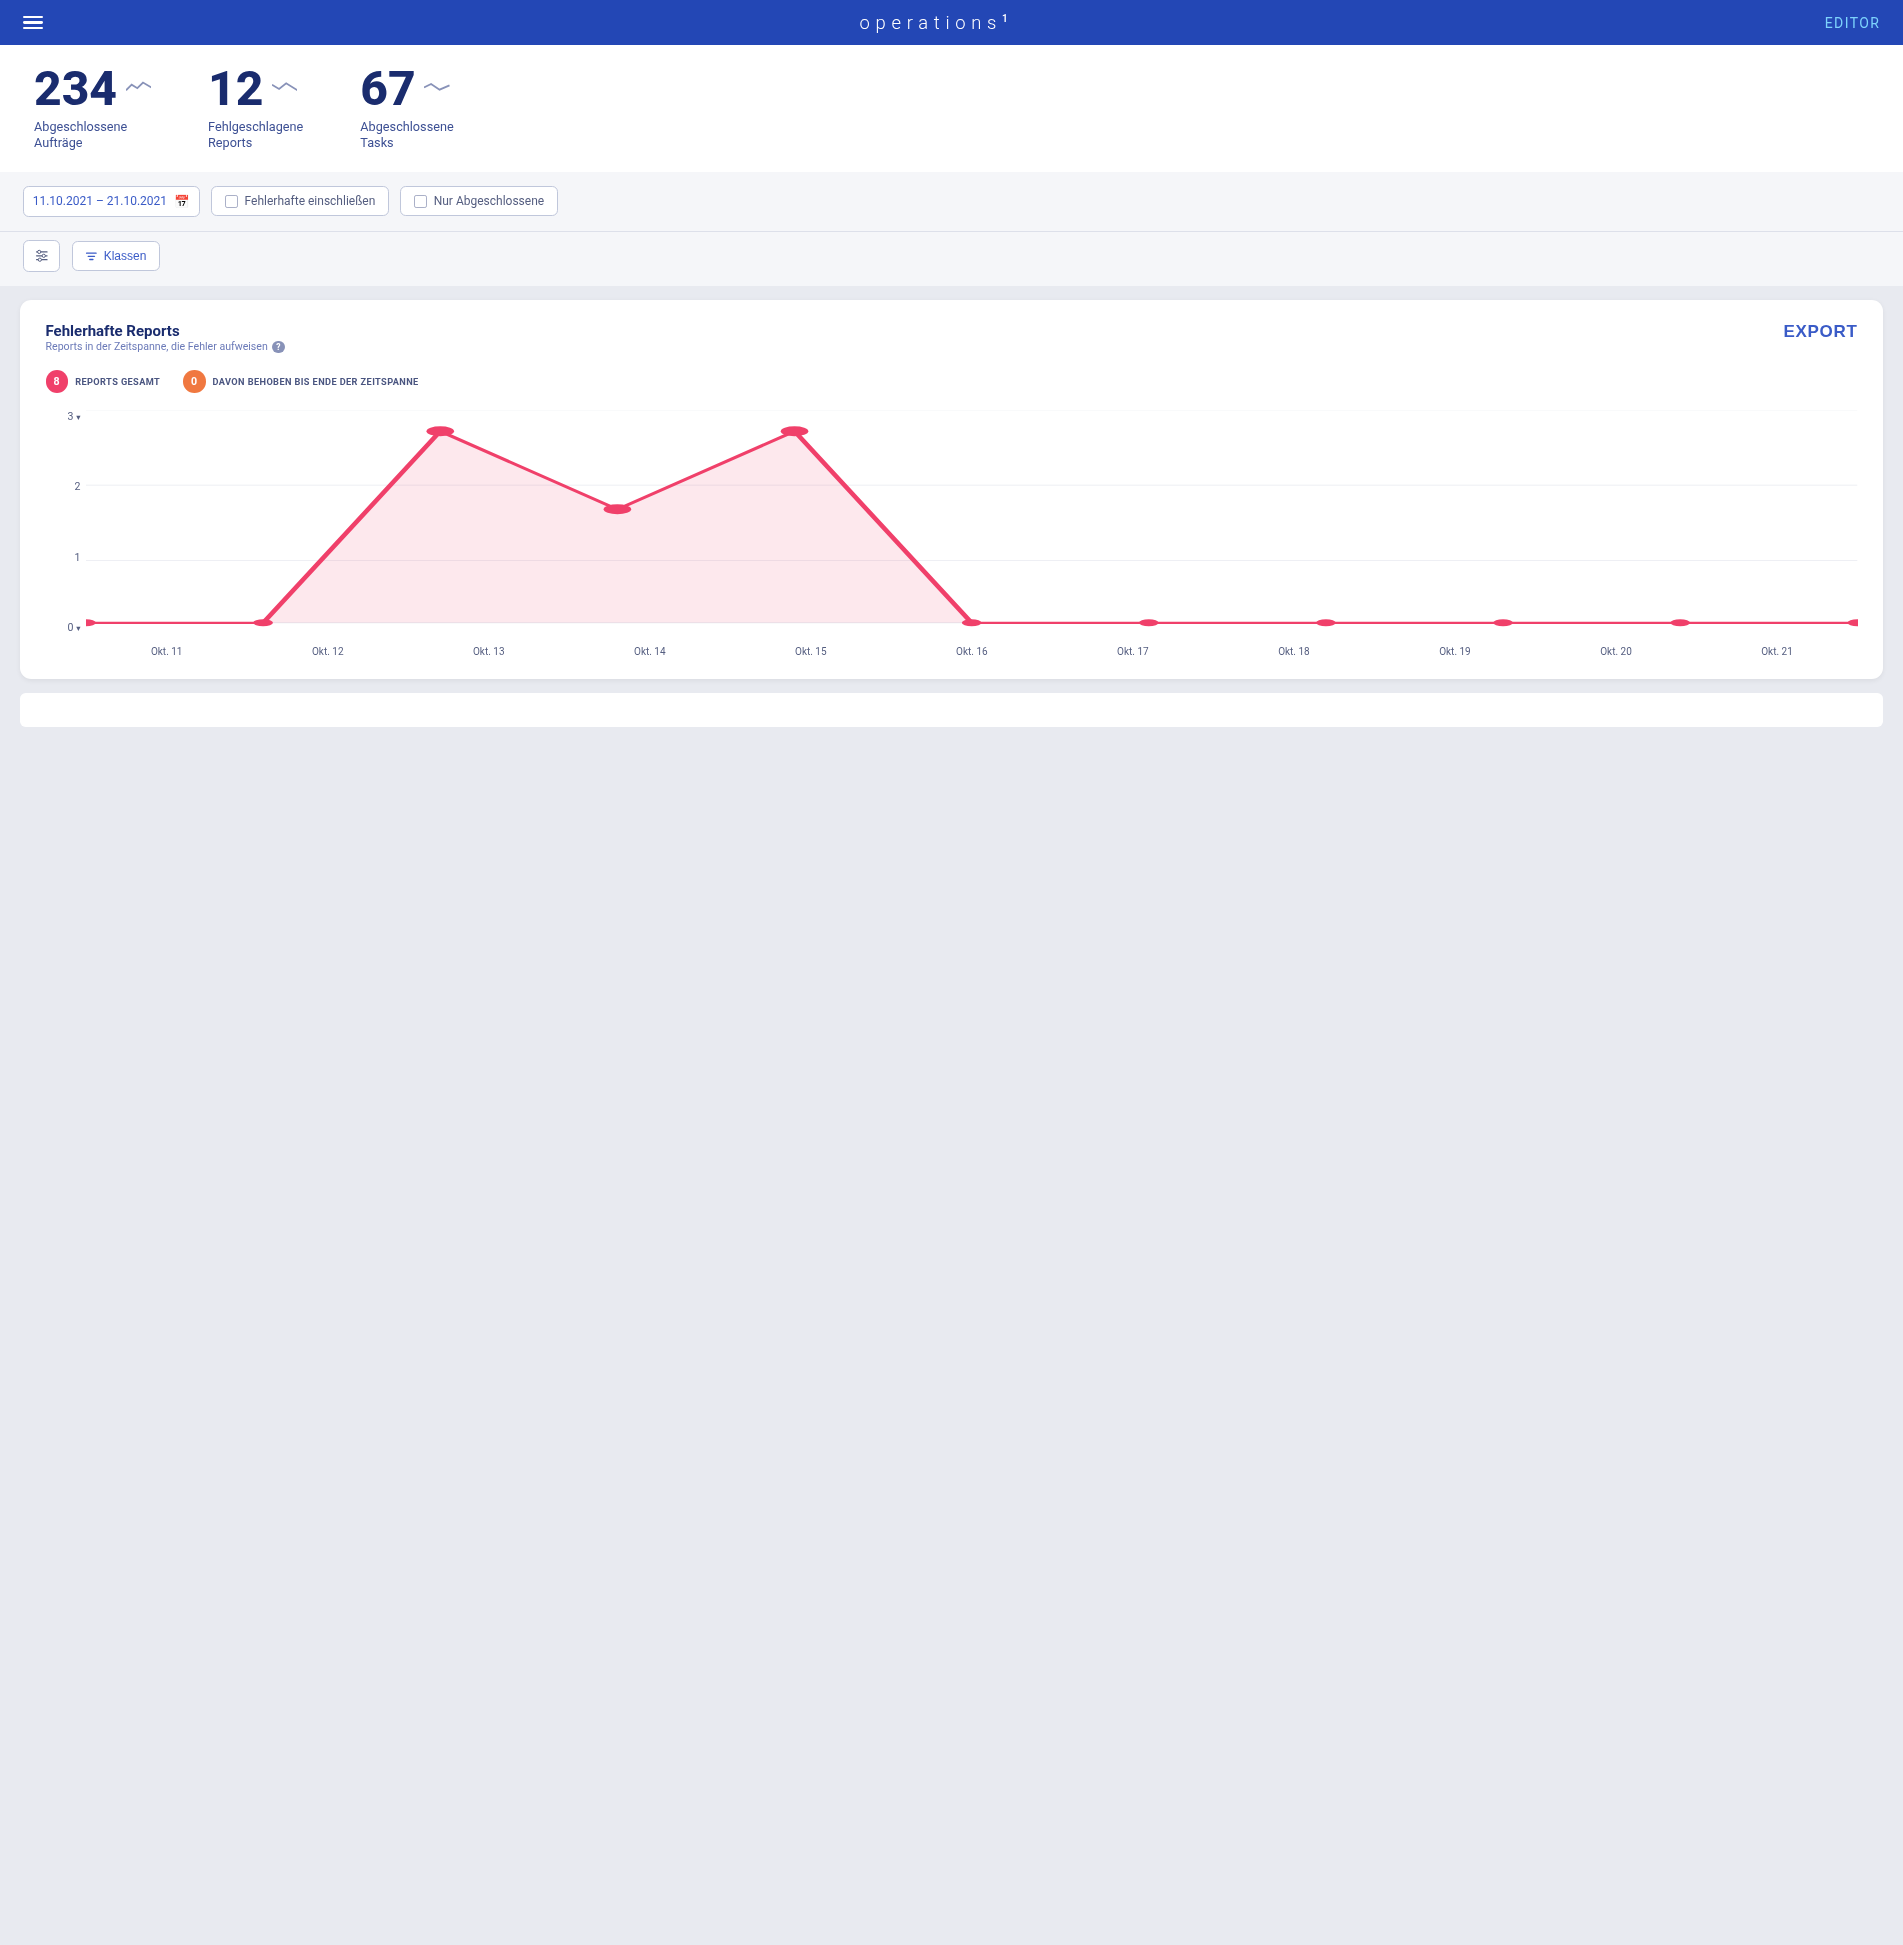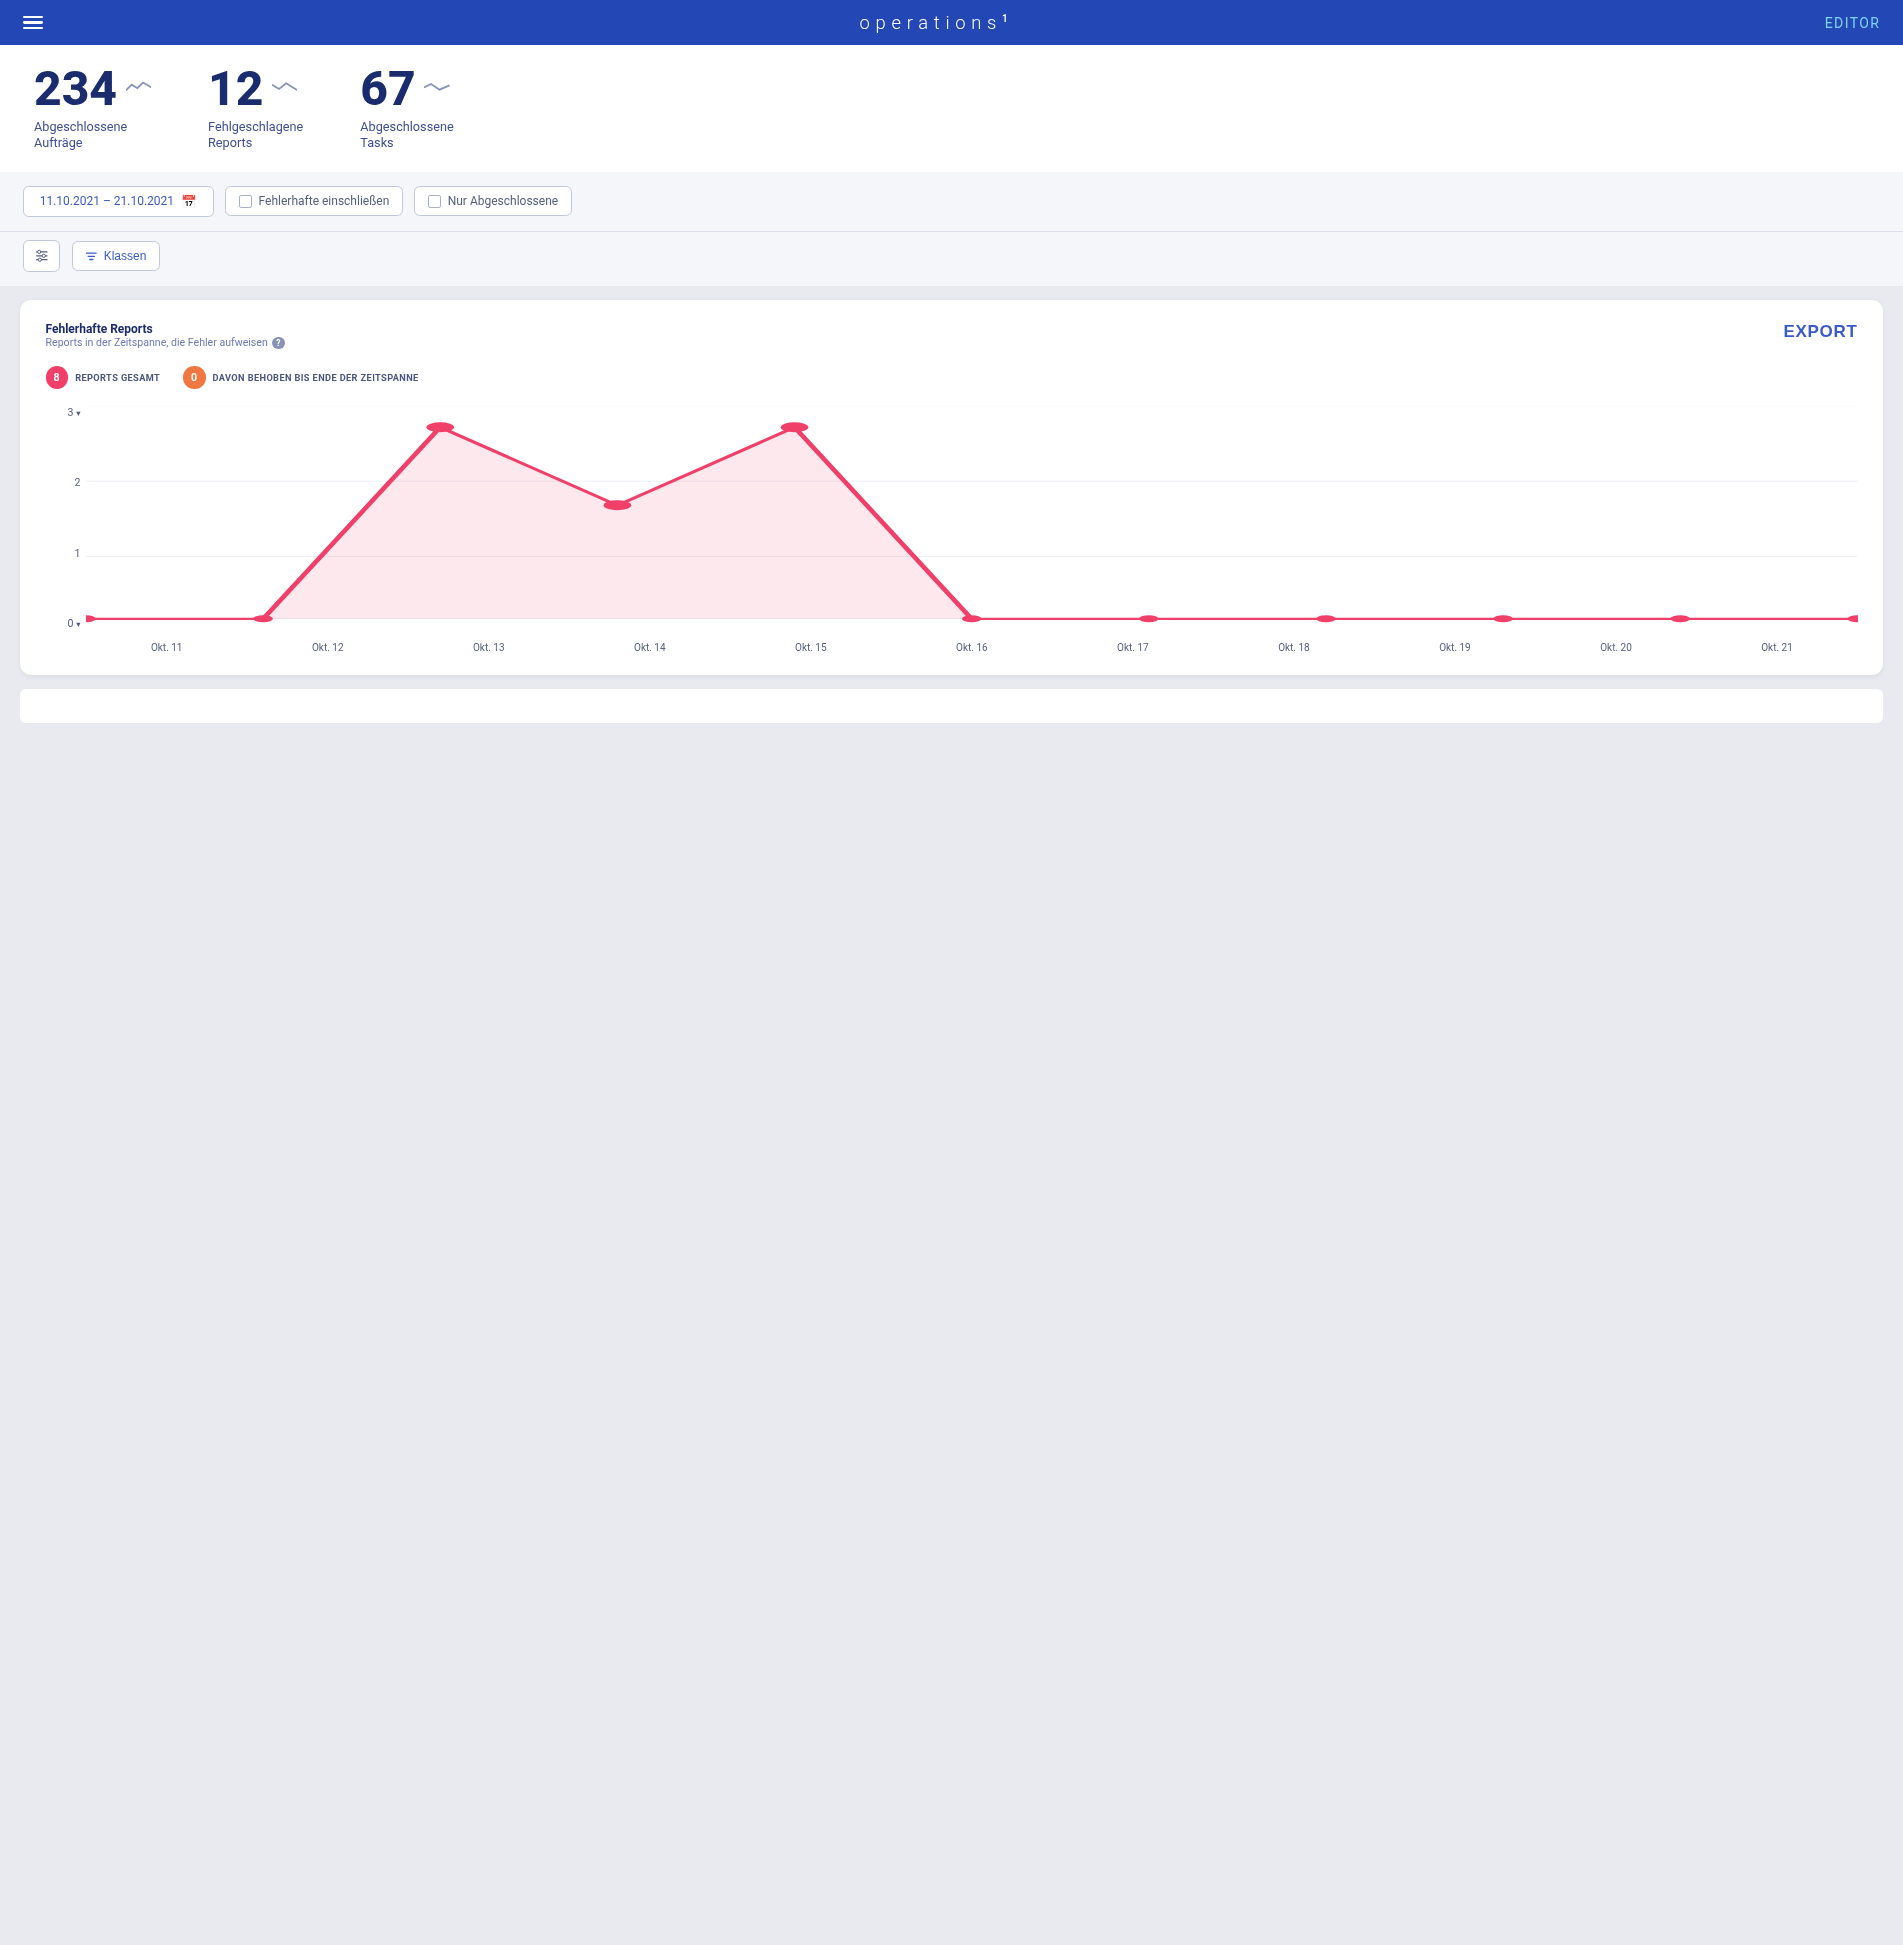--- a/index.html
+++ b/index.html
@@ -111,21 +111,21 @@
       padding: 14px 22.7px;
       display: flex;
       align-items: center;
       gap: 11.3px;
       border-bottom: 0.7px solid #dde0ea;
     }
     .date-filter {
       background: white;
       border: 1.1px solid #c0c7db;
       border-radius: 5.7px;
-      padding: 7px 16px;
+      padding: 7px 9px;
       display: flex;
       align-items: center;
       gap: 7px;
       color: #3a5bc7;
       font-size: 12px;
       cursor: pointer;
     }
     .date-filter-icon {
       color: #6b7ab8;
       font-size: 12.7px;
@@ -194,21 +194,21 @@
       padding: 22.7px 25.5px;
       box-shadow: 0 1.4px 5.7px rgba(0,0,0,0.06);
     }
     .chart-header {
       display: flex;
       justify-content: space-between;
       align-items: flex-start;
       margin-bottom: 4.2px;
     }
     .chart-title {
-      font-size: 12px;
+      font-size: 15px;
       font-weight: 700;
       color: #1a2c6e;
     }
     .export-btn {
       color: #3a5bc7;
       font-size: 17px;
       font-weight: 700;
       letter-spacing: 0.7px;
       cursor: pointer;
       background: none;

